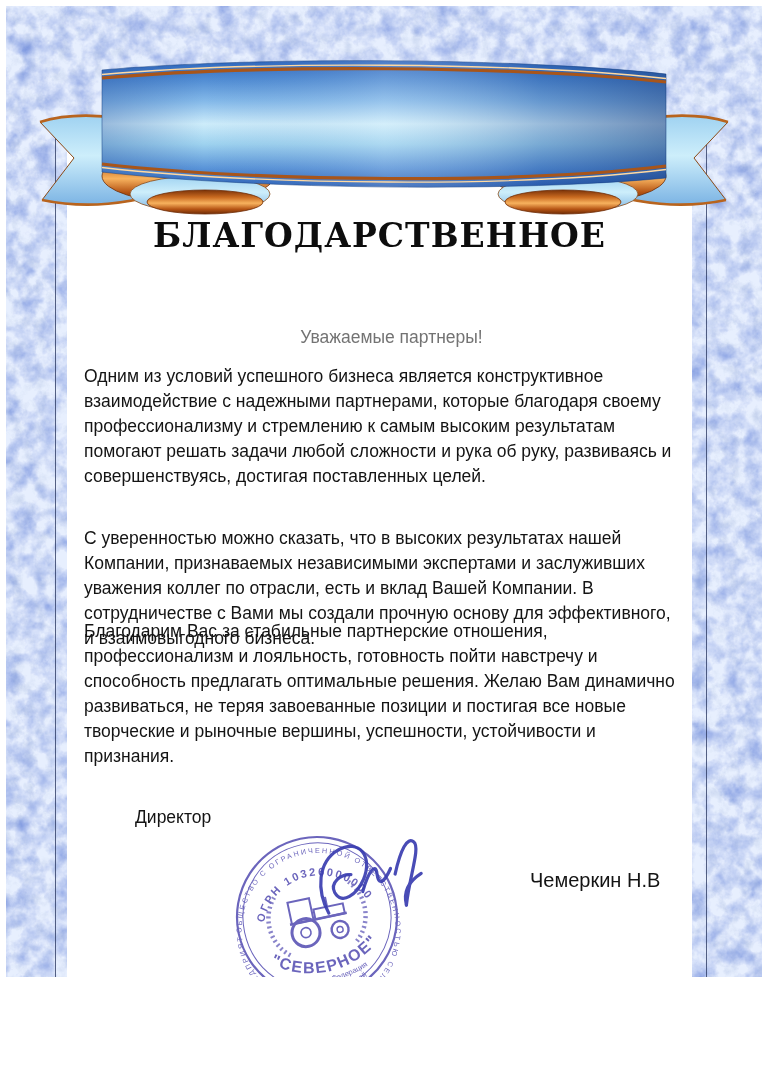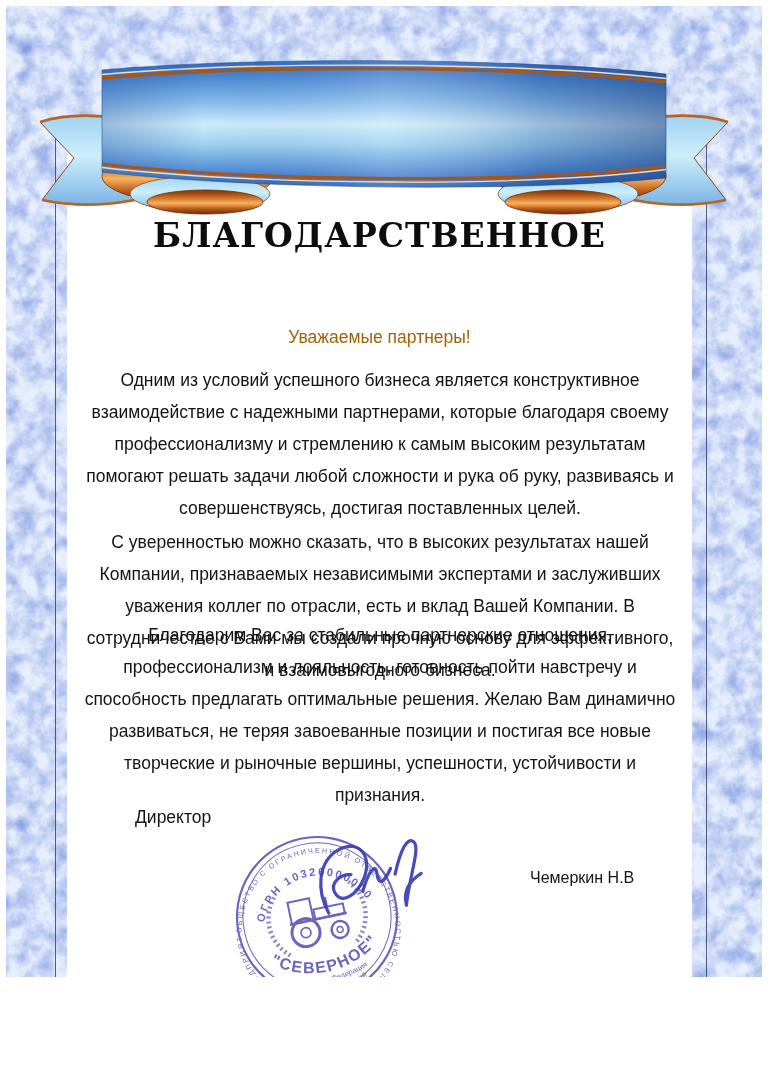--- a/index.html
+++ b/index.html
@@ -28,35 +28,35 @@
   .title{
     position:absolute;left:67px;top:215px;width:625px;
     text-align:center;
     font-family:"DejaVu Serif","Liberation Serif",serif;
     font-weight:900;
     font-size:33px;line-height:42px;
     letter-spacing:1px;
     color:#0d0d0d;
   }
   .greeting{
-    position:absolute;left:67px;top:327px;width:625px;
-    text-align:center;font-size:17.5px;color:#a16207;
+    position:absolute;left:79px;top:327px;width:625px;
+    text-align:center;font-size:17.5px;color:#737373;
   }
   .para{
     position:absolute;left:84px;width:592px;
-    text-align:center;font-size:17.5px;line-height:32px;color:#141414;
+    font-size:17.5px;line-height:25px;color:#141414;
   }
   .p1{top:364px;} .p2{top:526px;} .p3{top:619px;}
   .signoff{
     position:absolute;left:135px;top:806px;
     font-size:17.5px;line-height:23px;color:#141414;text-align:left;
   }
   .signer{
     position:absolute;left:530px;top:869px;
-    font-size:16px;color:#141414;
+    font-size:20px;color:#141414;
   }
   .stamp{position:absolute;left:199px;top:799px;opacity:0.88;mix-blend-mode:multiply;}
   .stamp .ink{stroke:#564fb3;fill:none;}
   .stamp text, .stamp textPath{fill:#564fb3;}
   .signature{position:absolute;left:312px;top:826px;transform:rotate(-6deg);}
 </style>
 </head>
 <body>
 
 <div class="canvas">

